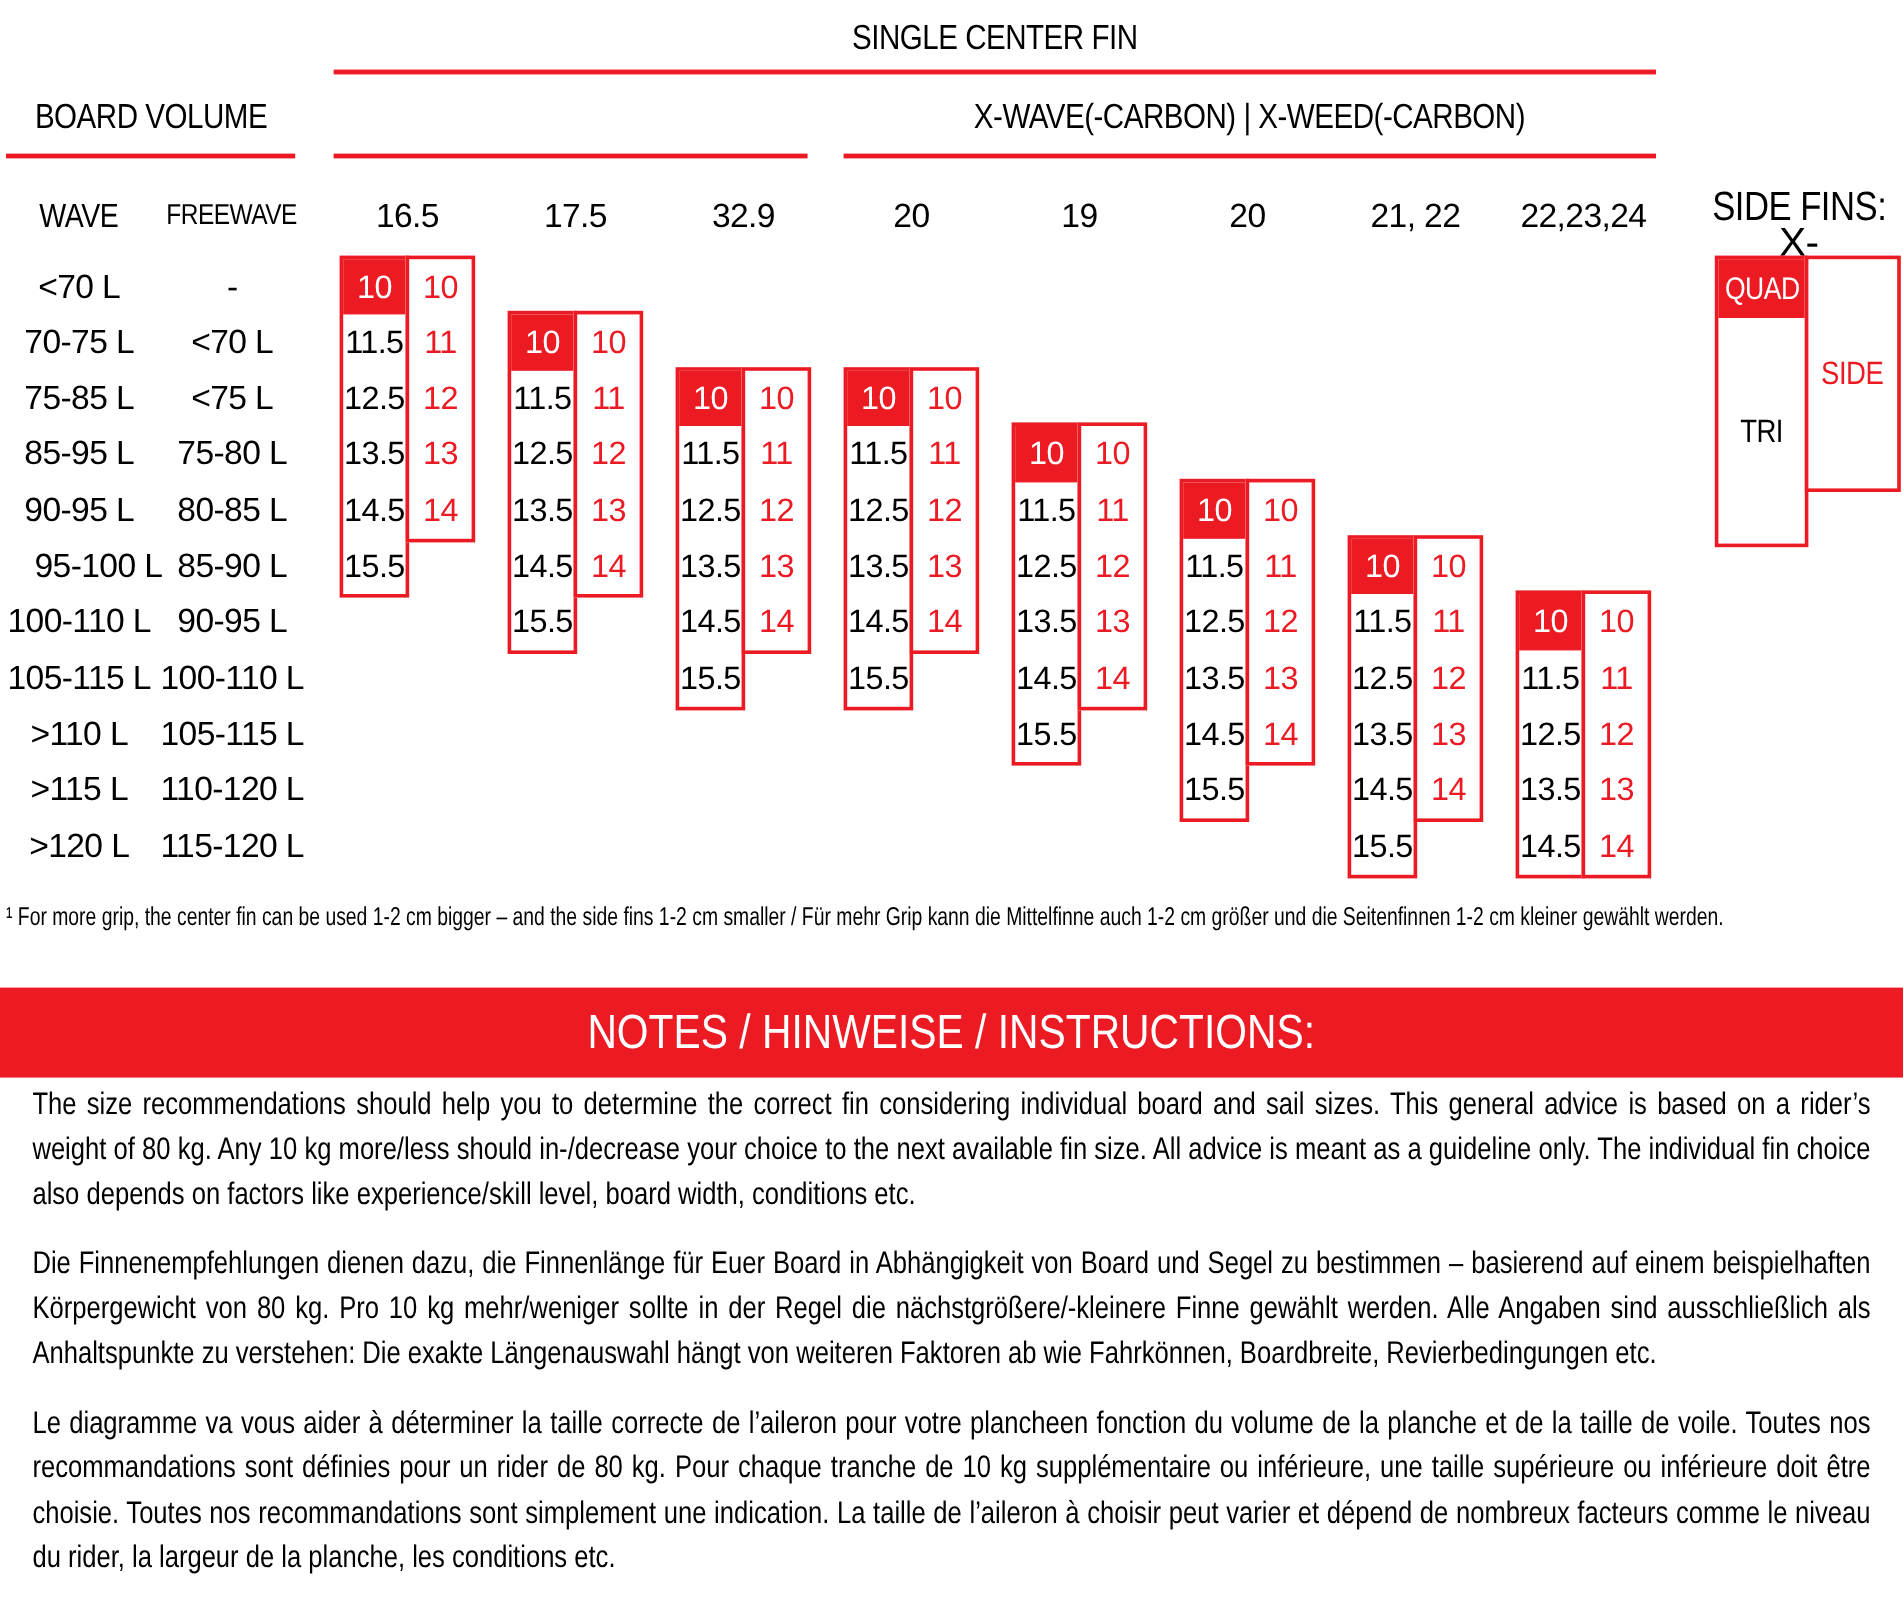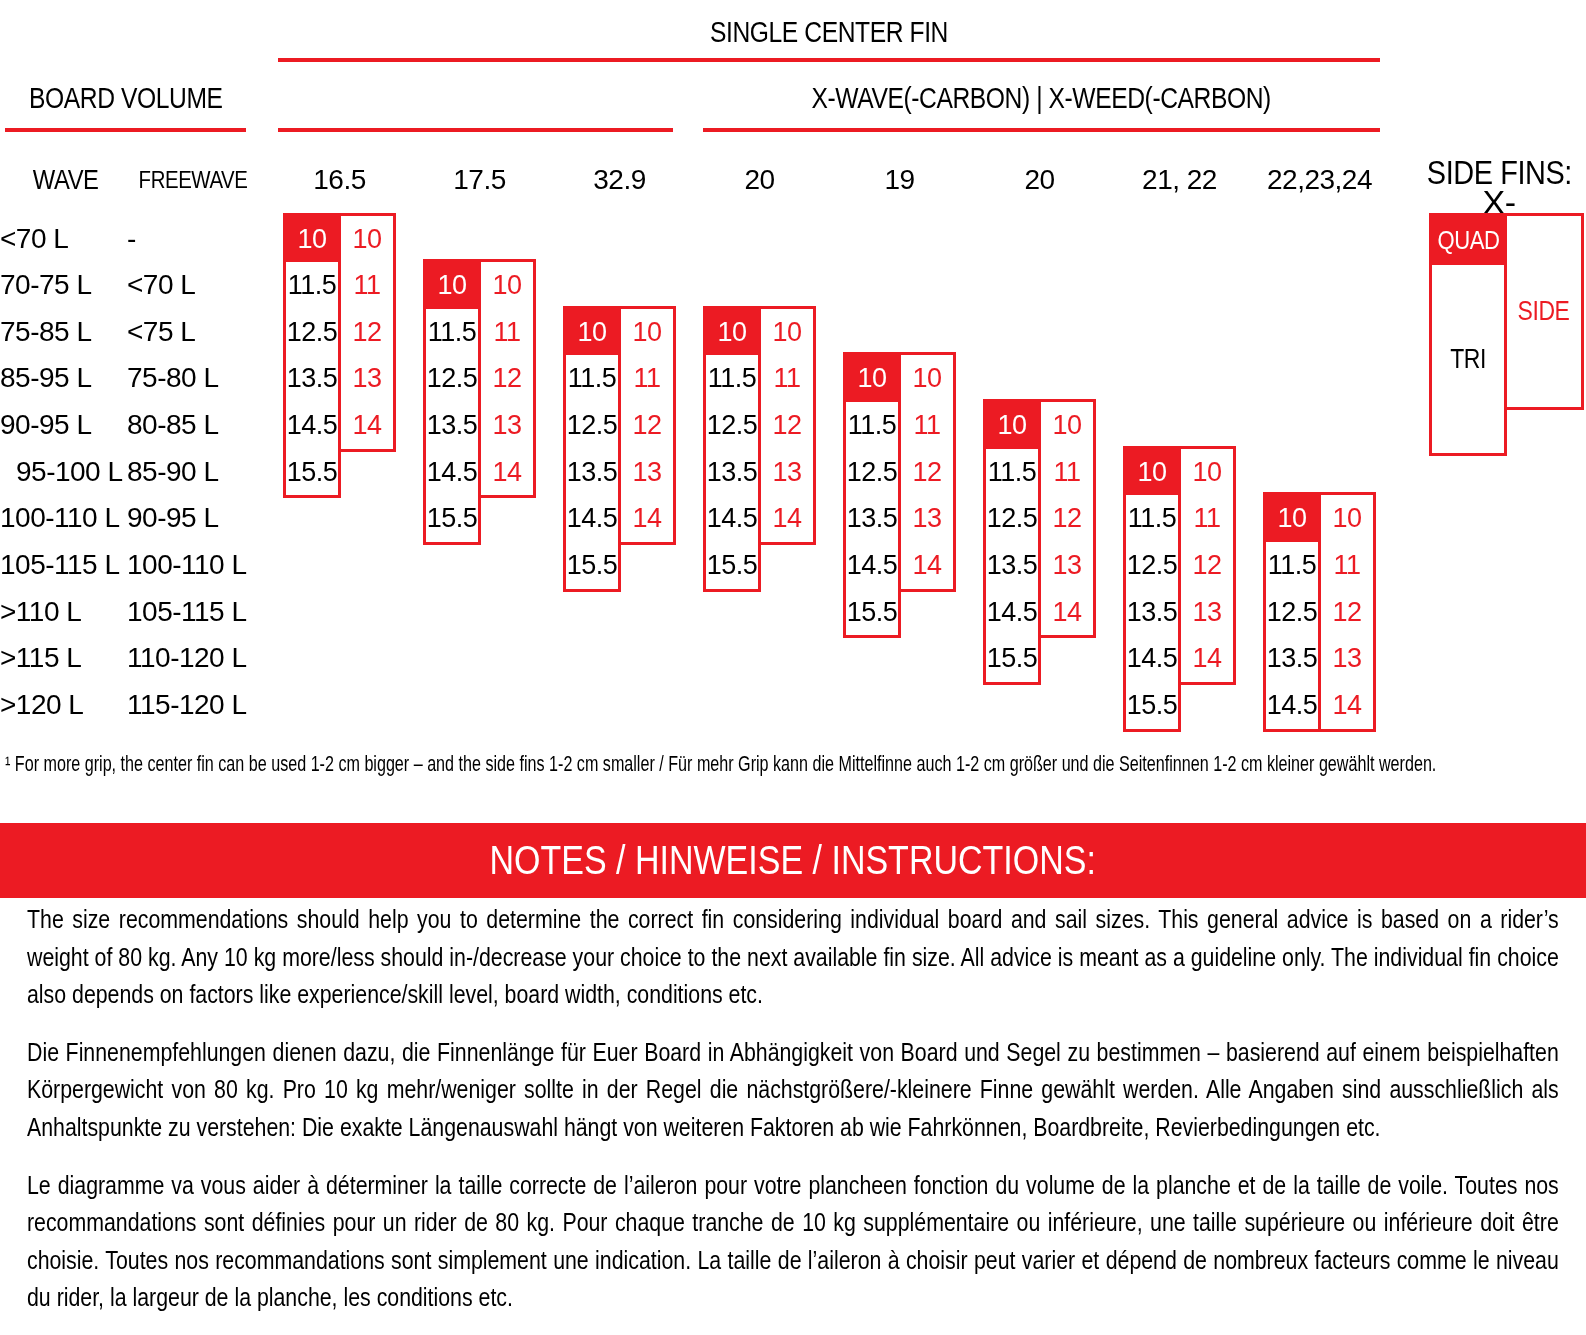--- a/index.html
+++ b/index.html
@@ -11,21 +11,21 @@
   .abs{position:absolute;}
   .ctr{text-align:center;}
   .hdr{font-size:29px;height:36px;line-height:36px;letter-spacing:-0.5px;white-space:nowrap;}
   .cx85{display:inline-block;transform:scaleX(.85);transform-origin:center center;white-space:nowrap;}
   .rule{position:absolute;height:4px;background:var(--red);}
   
   .fin-box{position:absolute;border:3px solid var(--red);background:#fff;box-sizing:border-box;}
   .fin-cell{width:100%;height:46.65px;line-height:46.65px;text-align:center;font-size:27px;letter-spacing:-0.5px;}
   .fin-cell.top-red{background:var(--red);color:#fff;}
   .side-col .fin-cell{color:var(--red);}
-  .rowlab{position:absolute;height:46.65px;line-height:46.65px;text-align:left;font-size:28px;letter-spacing:-0.5px;white-space:nowrap;}
+  .rowlab{position:absolute;height:46.65px;line-height:46.65px;text-align:center;font-size:28px;letter-spacing:-0.5px;white-space:nowrap;}
   .sailhead{position:absolute;top:163px;height:34px;line-height:34px;width:113px;text-align:center;font-size:28px;letter-spacing:-0.5px;white-space:nowrap;}
   
   .legend-text{font-size:34px;letter-spacing:-0.5px;}
   
   .footnote{
     position:absolute;left:5px;top:752px;width:2050px;font-size:21.5px;
     white-space:nowrap;transform:scaleX(.75);transform-origin:0 0;letter-spacing:0;
   }
   
   .banner{

